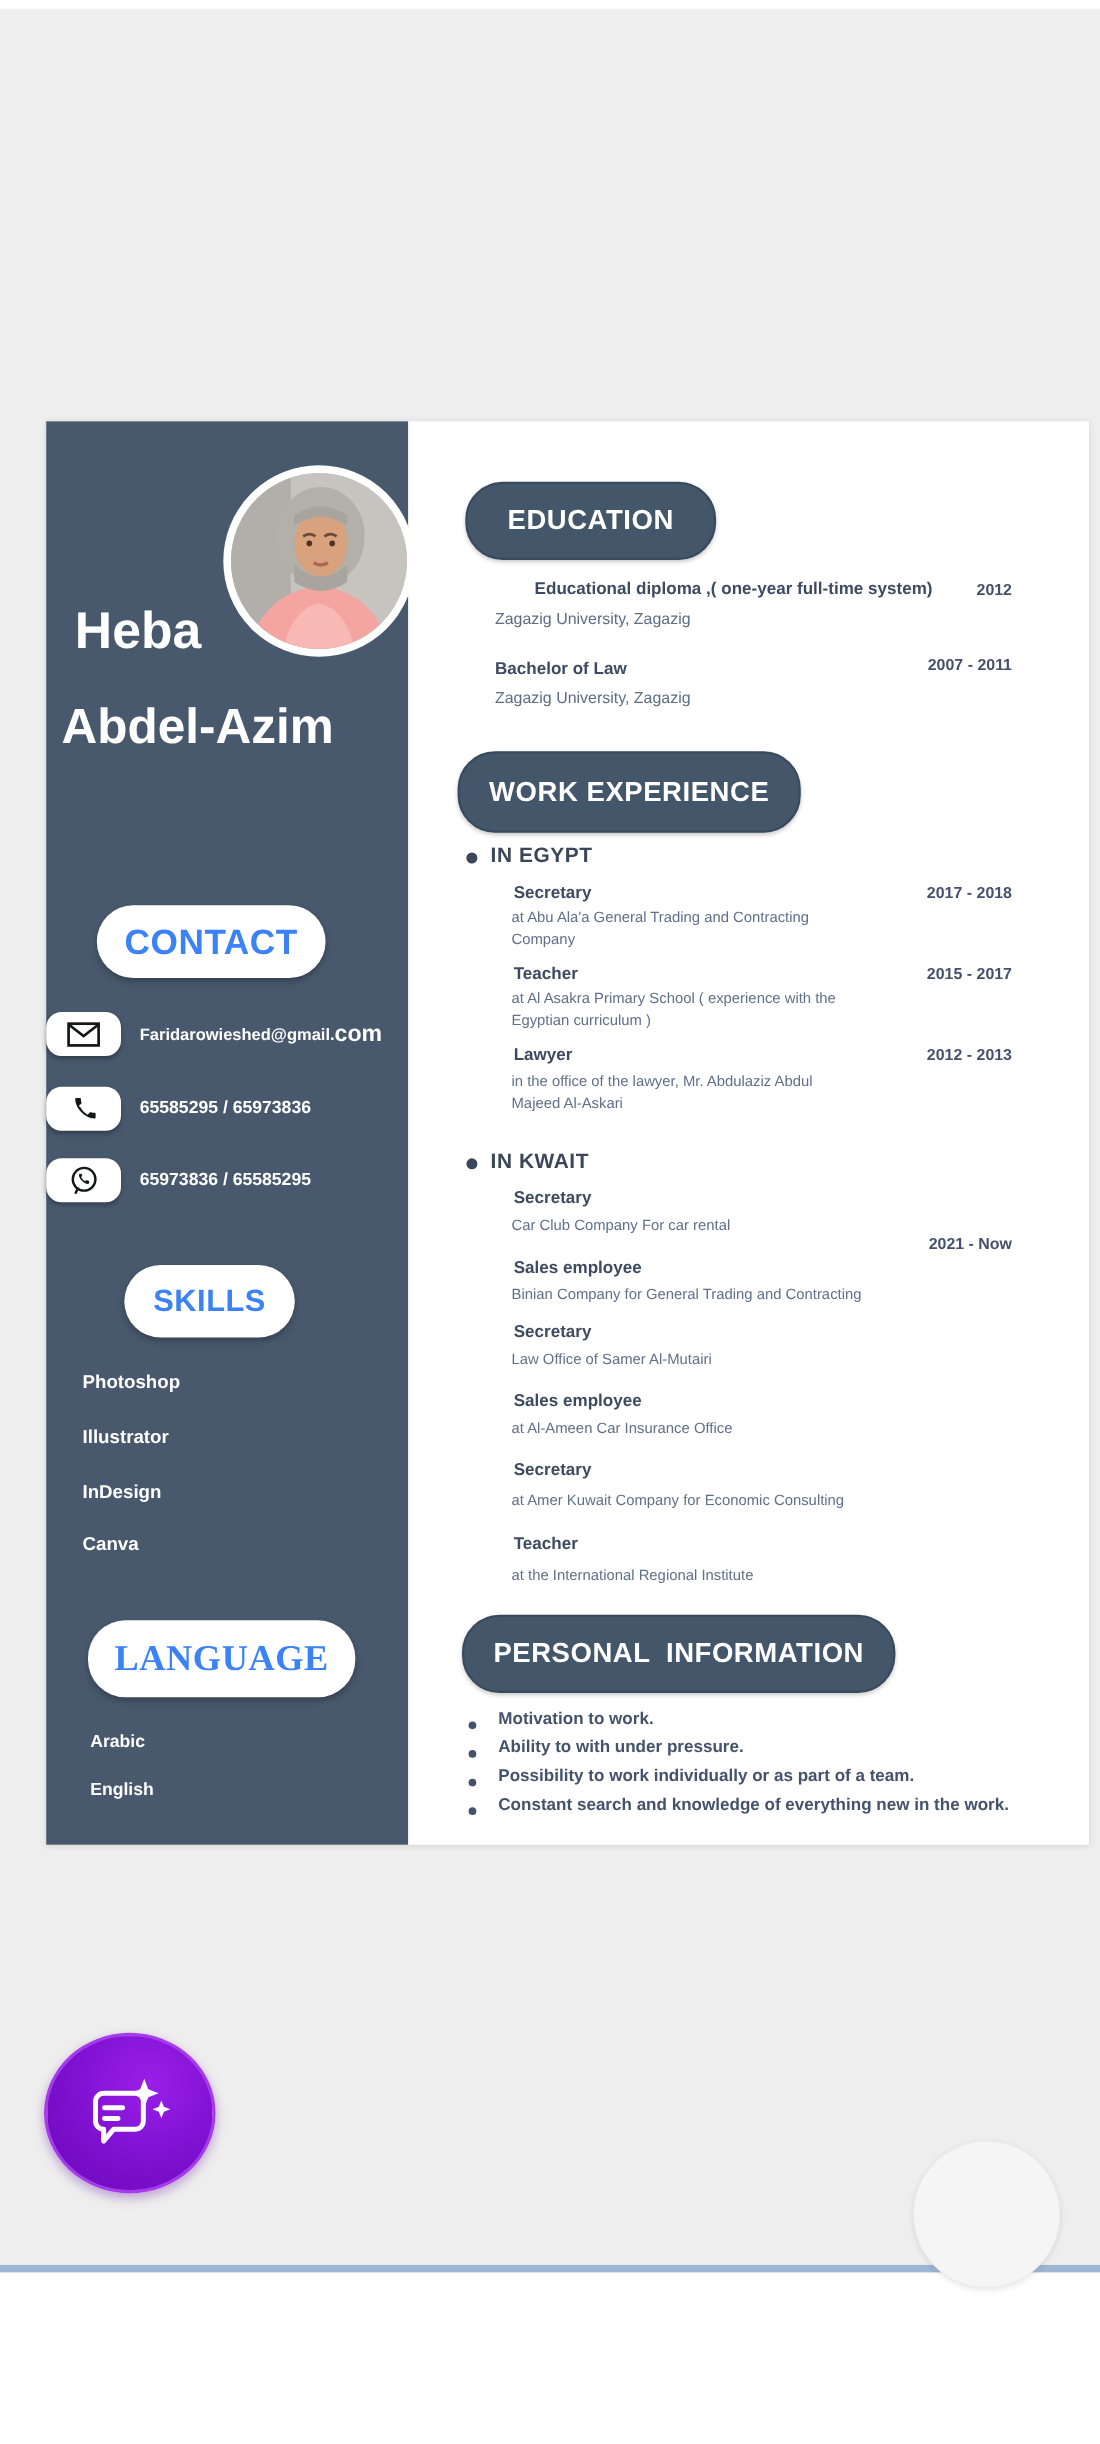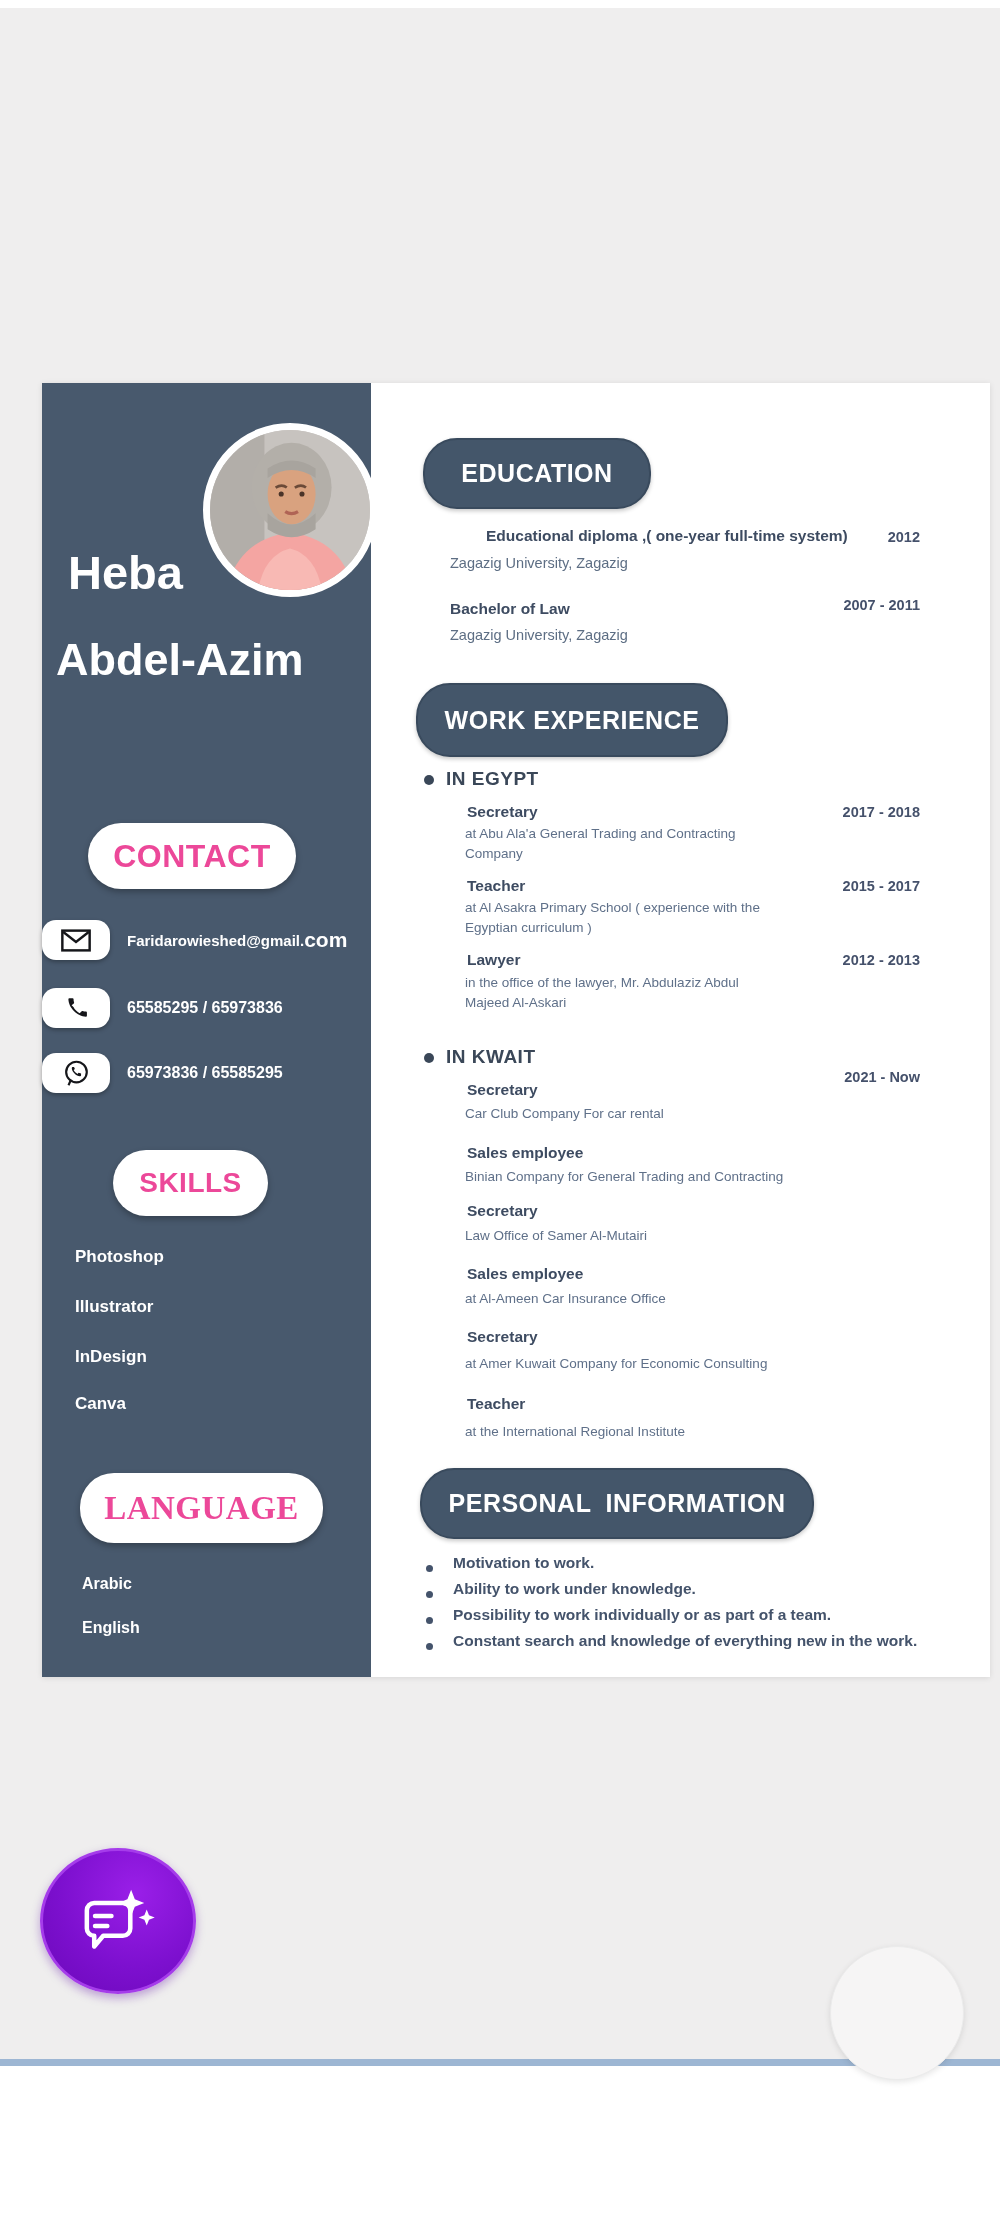--- a/index.html
+++ b/index.html
@@ -16,21 +16,21 @@
   .sidebar{position:absolute;left:0;top:0;width:329px;height:1294px;background:#48596d;}
 
   .photo{position:absolute;left:161px;top:40px;width:160px;height:160px;border:7px solid #fff;
          border-radius:50%;overflow:hidden;background:#c9c5c1;z-index:3;}
   .name{position:absolute;color:#fff;font-weight:700;letter-spacing:0;line-height:1;}
   .name1{left:26px;top:166px;font-size:47px;}
   .name2{left:14px;top:254px;font-size:45px;}
 
   .pill{position:absolute;display:flex;align-items:center;justify-content:center;
         border-radius:34px;font-weight:700;letter-spacing:.5px;}
-  .pill-white{background:#ffffff;color:#ec4899;box-shadow:0 3px 6px rgba(0,0,0,.28);}
+  .pill-white{background:#ffffff;color:#3b82f6;box-shadow:0 3px 6px rgba(0,0,0,.28);}
   .pill-dark{background:#44566a;color:#ffffff;border:2px solid #394a5d;box-shadow:0 2px 4px rgba(0,0,0,.22);}
 
   .contact-pill{left:46px;top:440px;width:208px;height:66px;font-size:32px;}
   .skills-pill{left:71px;top:767px;width:155px;height:66px;font-size:28px;}
   .language-pill{left:38px;top:1090px;width:243px;height:70px;font-size:33px;font-family:Liberation Serif, serif;}
 
   .chip{position:absolute;left:0;width:68px;height:40px;background:#fff;border-radius:14px;
         box-shadow:0 2px 4px rgba(0,0,0,.3);display:flex;align-items:center;justify-content:center;}
   .crow{position:absolute;left:85px;height:40px;display:flex;align-items:center;color:#fff;font-weight:700;font-size:16px;}
   .crow .tld{font-size:21px;}
@@ -156,21 +156,21 @@
   <div class="desc" style="top:515px;">at Al Asakra Primary School  ( experience with the Egyptian curriculum )</div>
 
   <div class="itm-title wk-title" style="top:568px;">Lawyer</div>
   <div class="itm-date" style="top:569px;">2012 - 2013</div>
   <div class="desc" style="top:590px;">in the office of the lawyer, Mr. Abdulaziz Abdul Majeed Al-Askari</div>
 
   <div class="grp-dot" style="top:670px;"></div>
   <div class="grp-head" style="top:663px;">IN KWAIT</div>
 
   <div class="itm-title wk-title" style="top:698px;">Secretary</div>
-  <div class="itm-date" style="top:686px;">2021 - Now</div>
+  <div class="itm-date" style="top:740px;">2021 - Now</div>
   <div class="desc wide" style="top:721px;">Car Club Company For car rental</div>
 
   <div class="itm-title wk-title" style="top:761px;">Sales employee</div>
   <div class="desc wide" style="top:784px;">Binian Company for General Trading and Contracting</div>
 
   <div class="itm-title wk-title" style="top:819px;">Secretary</div>
   <div class="desc wide" style="top:843px;">Law Office of Samer Al-Mutairi</div>
 
   <div class="itm-title wk-title" style="top:882px;">Sales employee</div>
   <div class="desc wide" style="top:906px;">at Al-Ameen Car Insurance Office</div>
@@ -181,21 +181,21 @@
   <div class="itm-title wk-title" style="top:1012px;">Teacher</div>
   <div class="desc wide" style="top:1039px;">at the International Regional Institute</div>
 
   <div class="pill pill-dark personal-pill">PERSONAL INFORMATION</div>
   <div class="pb-row" style="top:1163px;">
     <div class="pb-dot"></div>
     <div class="pb-text">Motivation to work.</div>
   </div>
   <div class="pb-row" style="top:1189px;">
     <div class="pb-dot"></div>
-    <div class="pb-text">Ability to work under knowledge.</div>
+    <div class="pb-text">Ability to with under pressure.</div>
   </div>
   <div class="pb-row" style="top:1241px;">
     <div class="pb-dot"></div>
     <div class="pb-text">Constant search and knowledge of everything new in the work.</div>
   </div>
   <div class="pb-row" style="top:1215px;">
     <div class="pb-dot"></div>
     <div class="pb-text">Possibility to work individually or as part of a team.</div>
   </div>
 </div>

